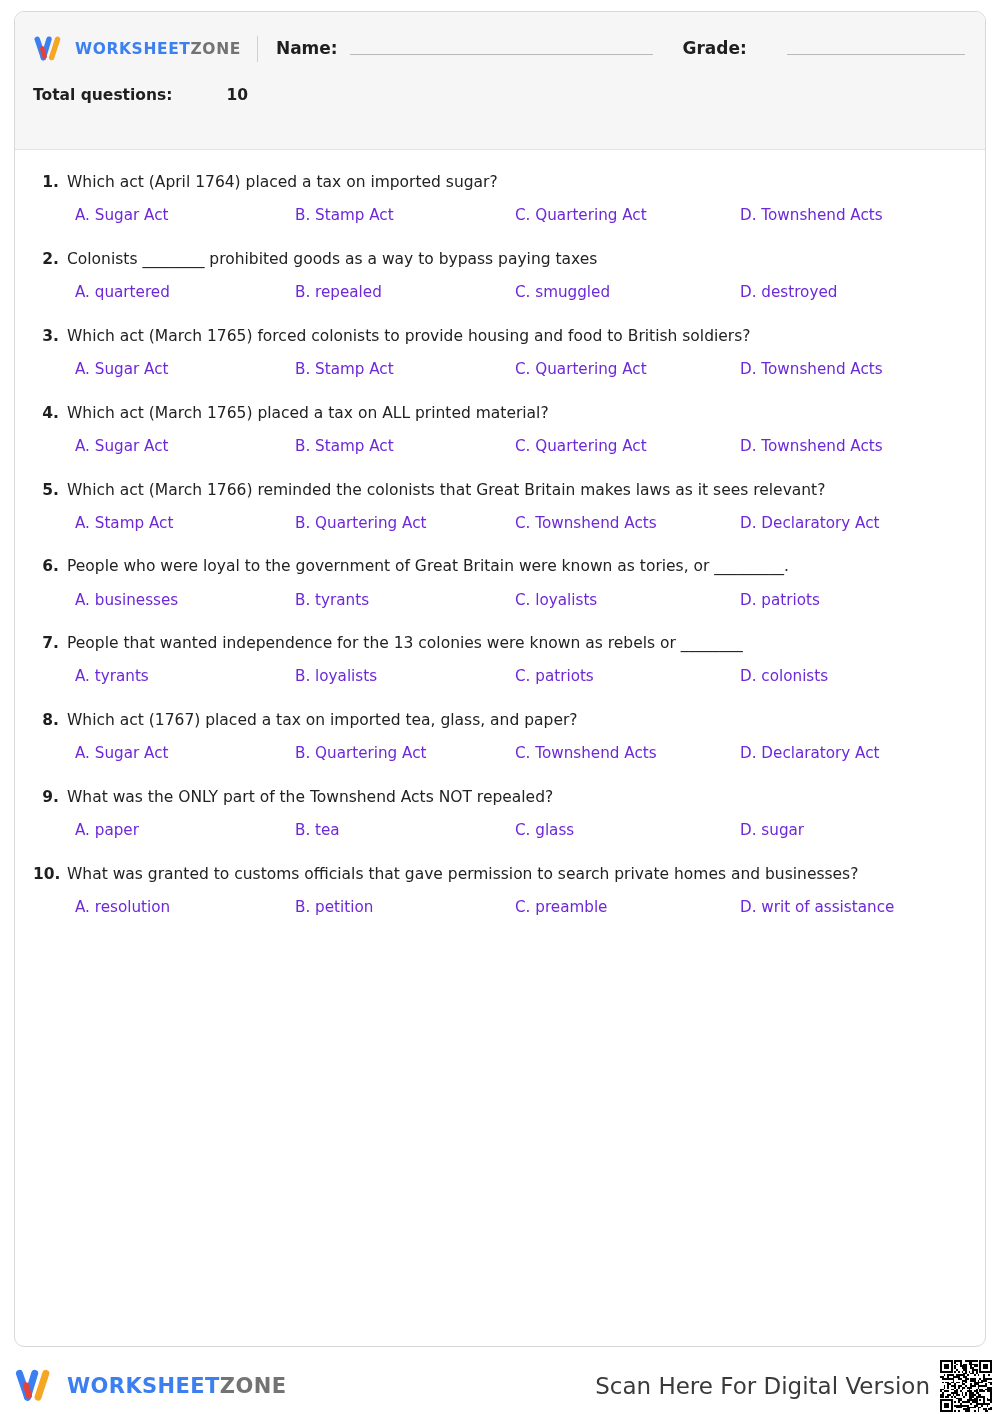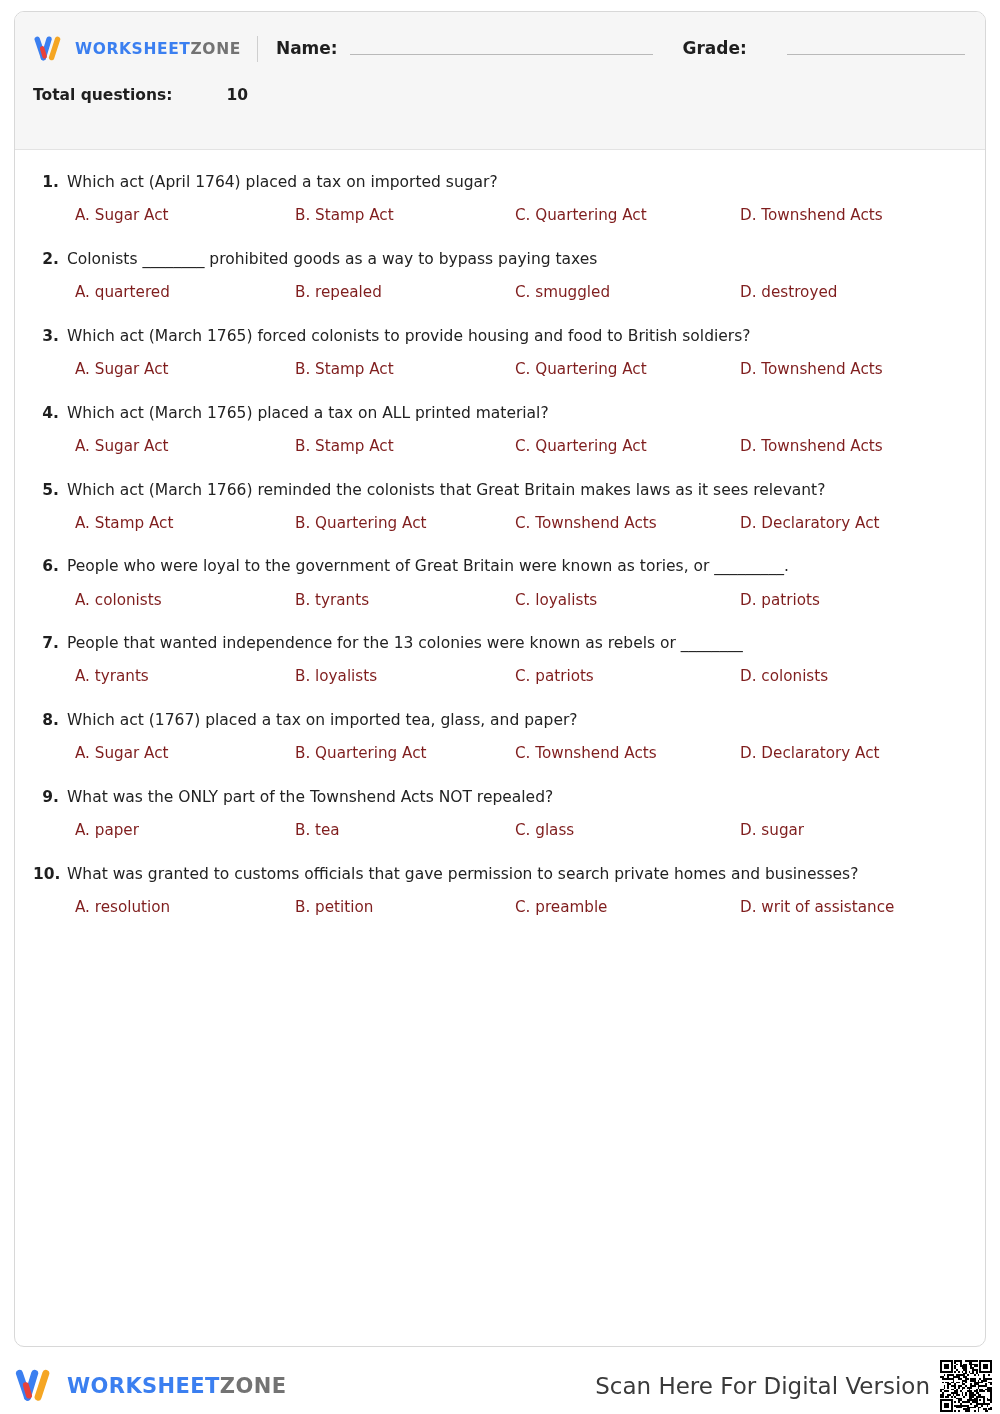--- a/index.html
+++ b/index.html
@@ -149,21 +149,21 @@
     line-height: 1.3;
   }
 
   .q-options {
     display: flex;
     margin-top: 14px;
     padding-left: 42px;
   }
   .opt {
     font-size: 15.2px;
-    color: #7f1d1d;
+    color: #6d28d9;
     line-height: 1.3;
   }
   .opt-0 { width: 220px; flex: none; }
   .opt-1 { width: 220px; flex: none; }
   .opt-2 { width: 225px; flex: none; }
   .opt-3 { flex: 1; }
 
   
   .footer {
     position: absolute;
@@ -320,21 +320,21 @@
           <span class="opt opt-3">D. Declaratory Act</span>
         </div>
       </div>
 
       <div class="question">
         <div class="q-line">
           <span class="q-num">6.</span>
           <span class="q-text">People who were loyal to the government of Great Britain were known as tories, or _________.</span>
         </div>
         <div class="q-options">
-          <span class="opt opt-0">A. colonists</span>
+          <span class="opt opt-0">A. businesses</span>
           <span class="opt opt-1">B. tyrants</span>
           <span class="opt opt-2">C. loyalists</span>
           <span class="opt opt-3">D. patriots</span>
         </div>
       </div>
 
       <div class="question">
         <div class="q-line">
           <span class="q-num">7.</span>
           <span class="q-text">People that wanted independence for the 13 colonies were known as rebels or ________</span>

